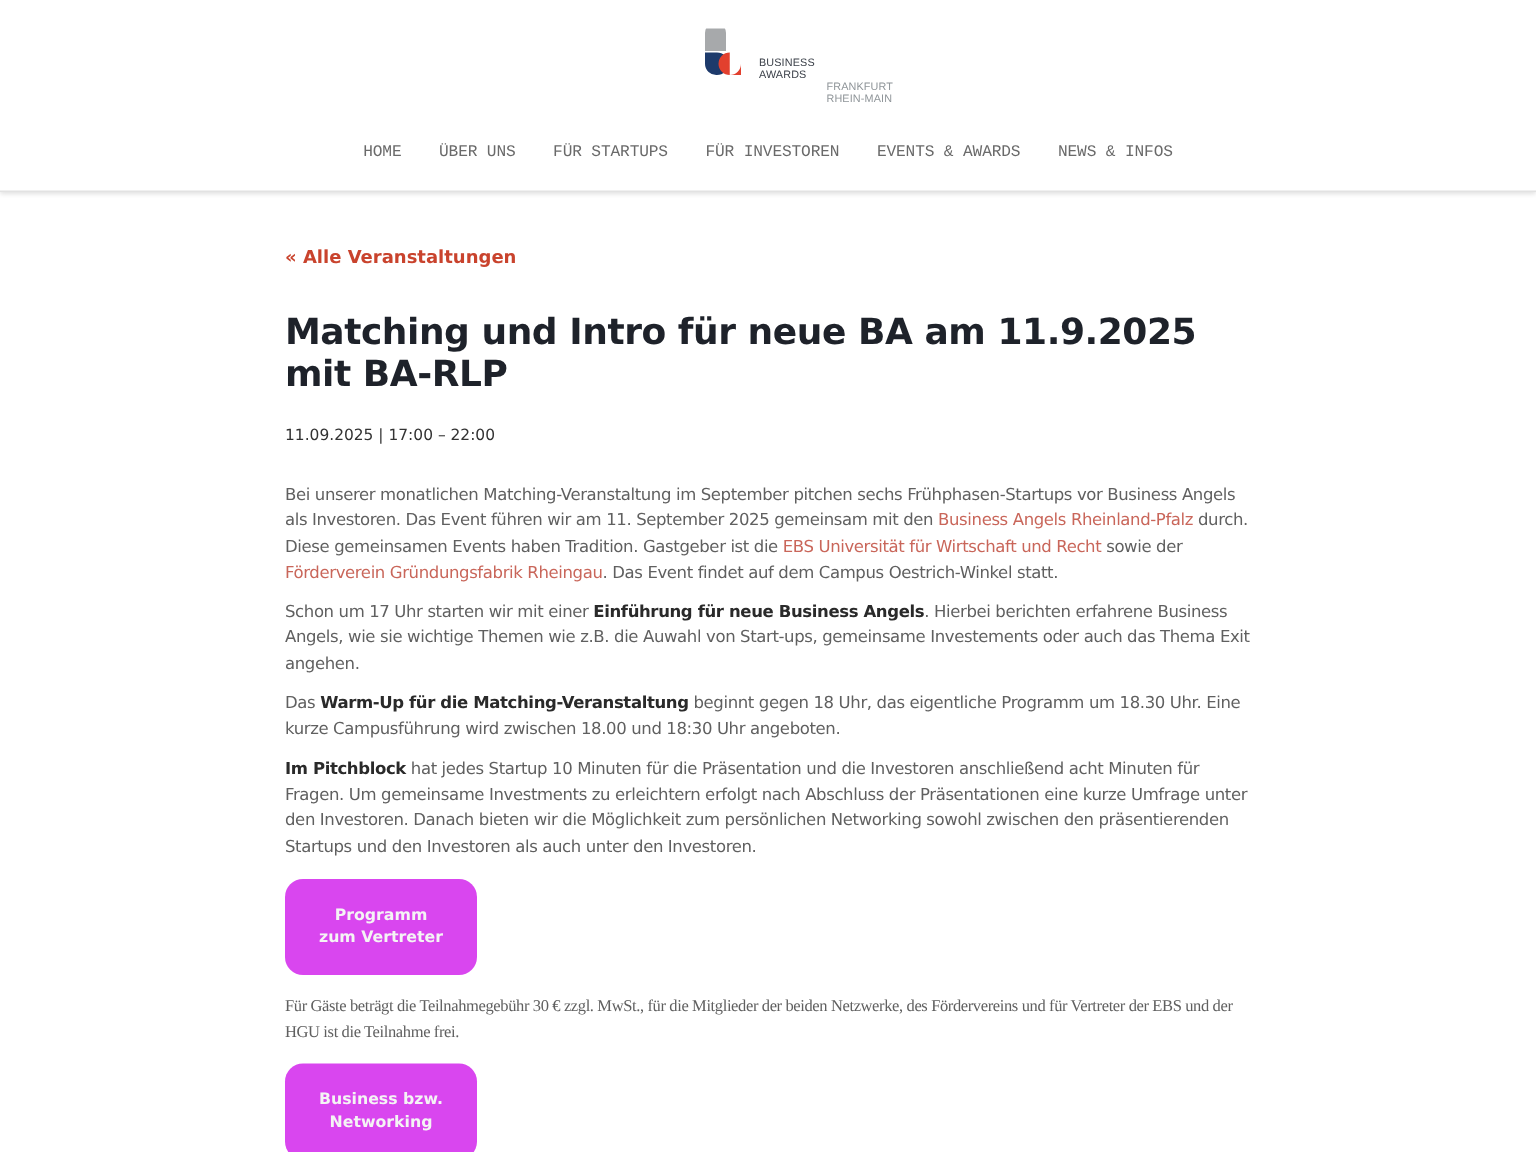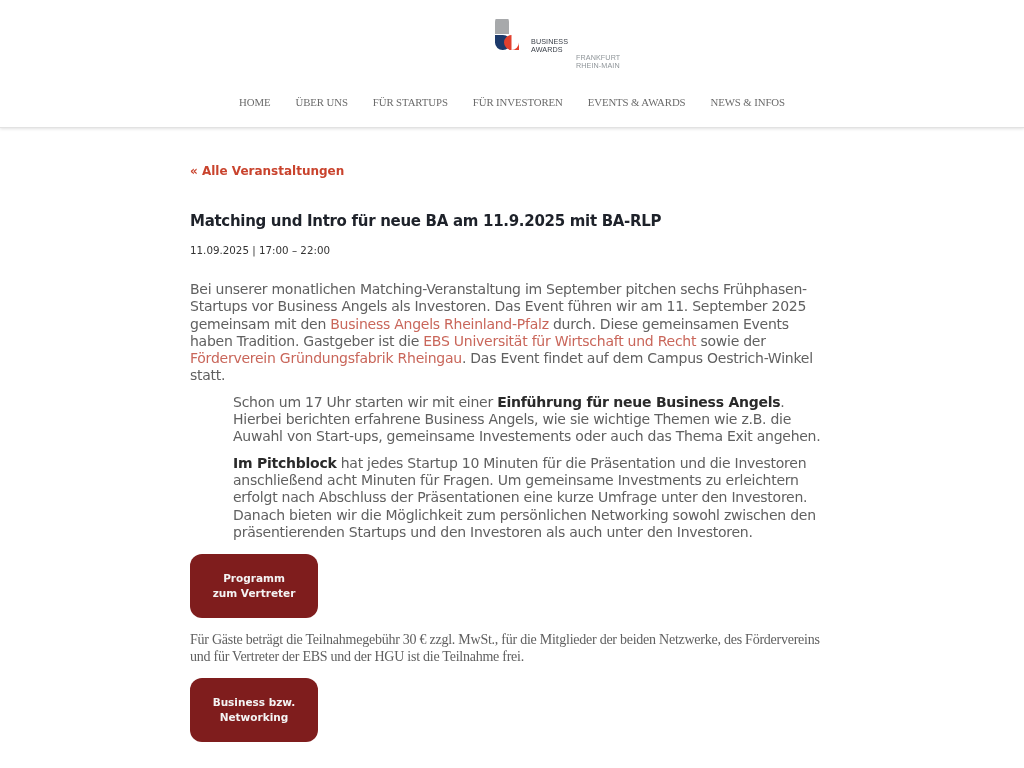--- a/index.html
+++ b/index.html
@@ -6,72 +6,72 @@
     html, body { width: 1024px; height: 768px; overflow: hidden; background: #ffffff; }
     body { font-family: "DejaVu Sans", "Liberation Sans", sans-serif; color: #555555; }
 
     .site-header {
       position: absolute; left: 0; top: 0; width: 1024px; height: 128px;
       background: #ffffff;
       box-shadow: 0 1px 3px rgba(0,0,0,0.12);
       border-bottom: 1px solid #e2e2e2;
     }
     .logo {
-      position: absolute; left: 494px; top: 19px; width: 90px; height: 54px;
+      position: absolute; left: 469px; top: 19px; width: 90px; height: 54px;
       display: block;
     }
     .logo-mark { position: absolute; left: 0; top: 0; width: 34px; height: 36px; }
     .logo-text {
       position: absolute; left: 37px; top: 19px;
       font-family: "Liberation Sans", sans-serif;
       font-size: 7.2px; line-height: 8px; letter-spacing: 0.1px;
     }
     .logo-text .l1, .logo-text .l2 { color: #3b4049; display: block; }
     .logo-text .l3, .logo-text .l4 { color: #8f9599; display: block; margin-left: 45px; }
 
     .main-nav {
       position: absolute; left: 0; top: 94px; width: 1024px; height: 18px;
       display: flex; justify-content: center; gap: 0;
     }
     .main-nav a {
-      font-family: Liberation Serif, serif;
+      font-family: Liberation Mono, monospace;
       font-size: 10.8px; color: #6a6a6a; text-decoration: none;
       text-transform: uppercase; letter-spacing: -0.1px;
       margin: 0 12.5px; white-space: nowrap; line-height: 16px;
     }
 
     .content {
       position: absolute; left: 190px; top: 160px; width: 645px;
     }
     .back-link {
       display: inline-block; font-size: 12px; font-weight: bold;
       color: #c9432d; text-decoration: none; line-height: 16px;
     }
     .event-title {
       margin-top: 28px;
       font-family: "DejaVu Sans", sans-serif;
-      font-size: 15px; font-weight: bold; color: #1e222a;
+      font-size: 24px; font-weight: bold; color: #1e222a;
       letter-spacing: -0.3px; line-height: 28px;
     }
     .event-date {
-      margin-top: 8px; font-size: 10.3px; color: #333333; line-height: 14px;
+      margin-top: 20px; font-size: 10.3px; color: #333333; line-height: 14px;
     }
     .para {
-      font-size: 14px; line-height: 17.3px; color: #606060;
+      font-size: 11px; line-height: 17.3px; color: #606060;
       letter-spacing: -0.25px;
     }
     .para b { color: #2a2a2a; }
     .para a { color: #c9665a; text-decoration: none; }
     .p1 { margin-top: 24px; }
-    .p2, .p3, .p4 { margin-top: 9px; margin-left: 43px; }
+    .p2, .p3, .p4 { margin-top: 9px; }
 
     .btn {
       display: flex; align-items: center; justify-content: center; text-align: center;
       width: 128px; height: 64px; border-radius: 12px;
-      background: #7f1d1d; color: #f4f4f4;
+      background: #d946ef; color: #f4f4f4;
       font-size: 10.5px; font-weight: bold; line-height: 15px;
       text-decoration: none; cursor: pointer;
     }
     .btn-program { margin-top: 13px; }
     .p5 { margin-top: 13px; font-family: Liberation Serif, serif; }
     .btn-register { margin-top: 12px; }
   </style>
 </head>
 <body>
 
@@ -107,20 +107,21 @@
   <a class="back-link">« Alle Veranstaltungen</a>
 
   <h1 class="event-title">Matching und Intro für neue BA am 11.9.2025 mit BA-RLP</h1>
 
   <div class="event-date">11.09.2025 | 17:00 – 22:00</div>
 
   <p class="para p1"><span>Bei unserer monatlichen Matching-Veranstaltung im September pitchen sechs Frühphasen-Startups vor Business Angels als Investoren. Das Event führen wir am 11. September 2025 gemeinsam mit den </span><a>Business Angels Rheinland-Pfalz</a><span> durch. Diese gemeinsamen Events haben Tradition. Gastgeber ist die </span><a>EBS Universität für Wirtschaft und Recht</a><span> sowie der </span><a>Förderverein Gründungsfabrik Rheingau</a><span>. Das Event findet auf dem Campus Oestrich-Winkel statt.</span></p>
 
   <p class="para p2"><span>Schon um 17 Uhr starten wir mit einer </span><b>Einführung für neue Business Angels</b><span>. Hierbei berichten erfahrene Business Angels, wie sie wichtige Themen wie z.B. die Auwahl von Start-ups, gemeinsame Investements oder auch das Thema Exit angehen.</span></p>
 
+  <p class="para p3"><span>Das </span><b>Warm-Up für die Matching-Veranstaltung</b><span> beginnt gegen 18 Uhr, das eigentliche Programm um 18.30 Uhr. Eine kurze Campusführung wird zwischen 18.00 und 18:30 Uhr angeboten.</span></p>
 
   <p class="para p4"><b>Im Pitchblock</b><span> hat jedes Startup 10 Minuten für die Präsentation und die Investoren anschließend acht Minuten für Fragen. Um gemeinsame Investments zu erleichtern erfolgt nach Abschluss der Präsentationen eine kurze Umfrage unter den Investoren. Danach bieten wir die Möglichkeit zum persönlichen Networking sowohl zwischen den präsentierenden Startups und den Investoren als auch unter den Investoren.</span></p>
 
   <a class="btn btn-program">
     <span><span>Programm</span><br><span>zum Vertreter</span></span>
   </a>
 
   <p class="para p5">Für Gäste beträgt die Teilnahmegebühr 30 € zzgl. MwSt., für die Mitglieder der beiden Netzwerke, des Fördervereins und für Vertreter der EBS und der HGU ist die Teilnahme frei.</p>
 
   <a class="btn btn-register">

